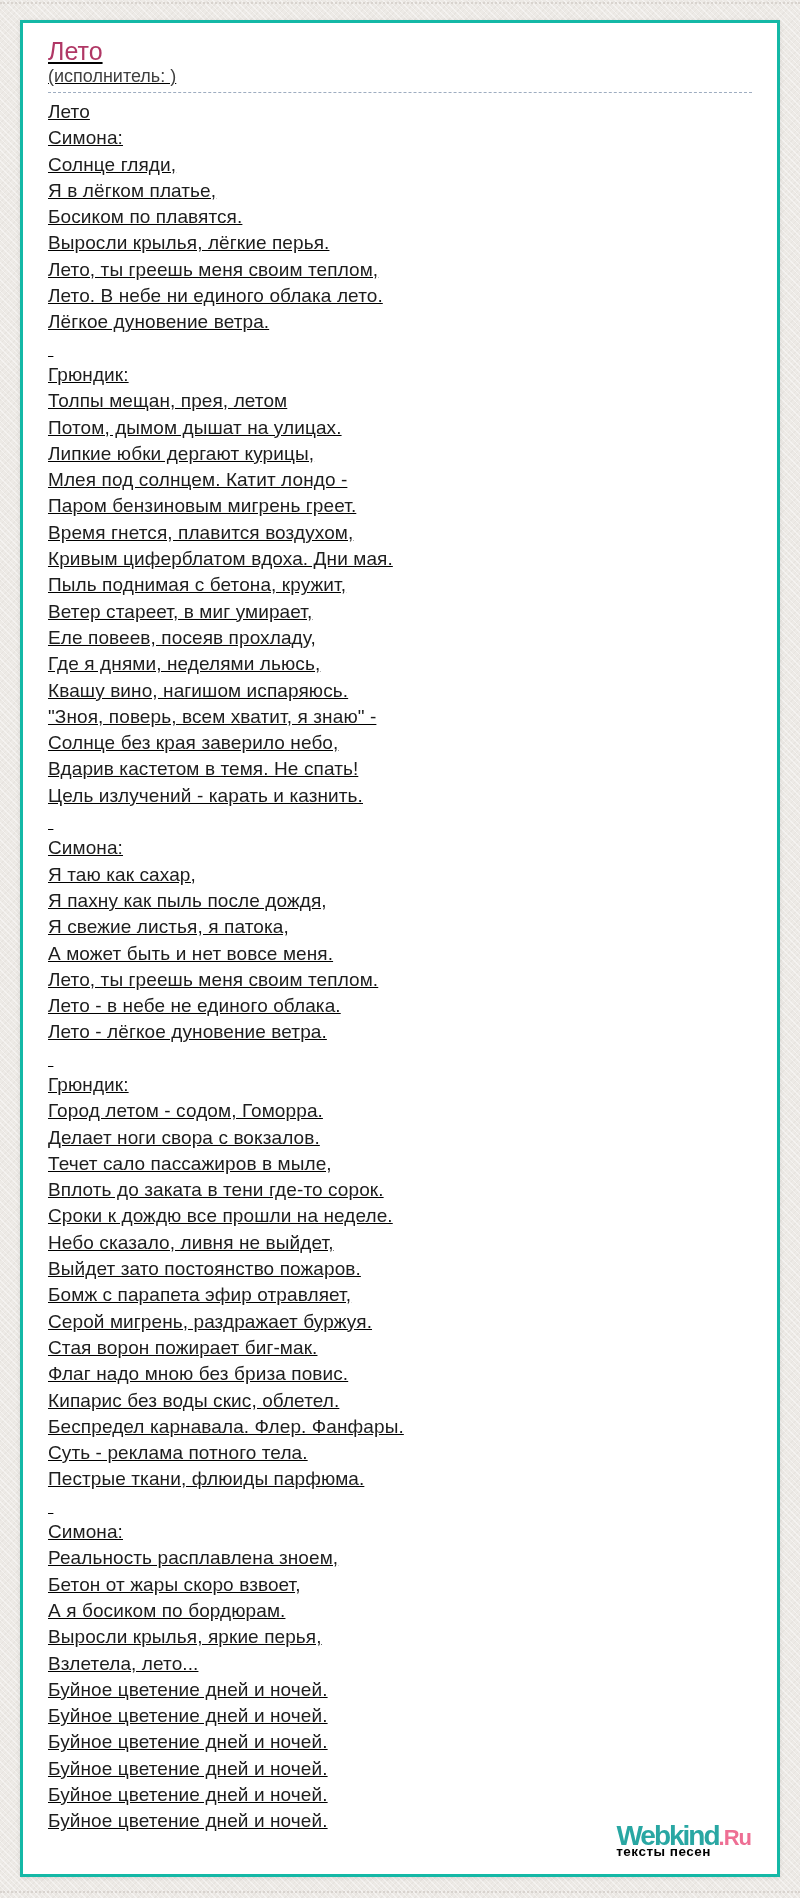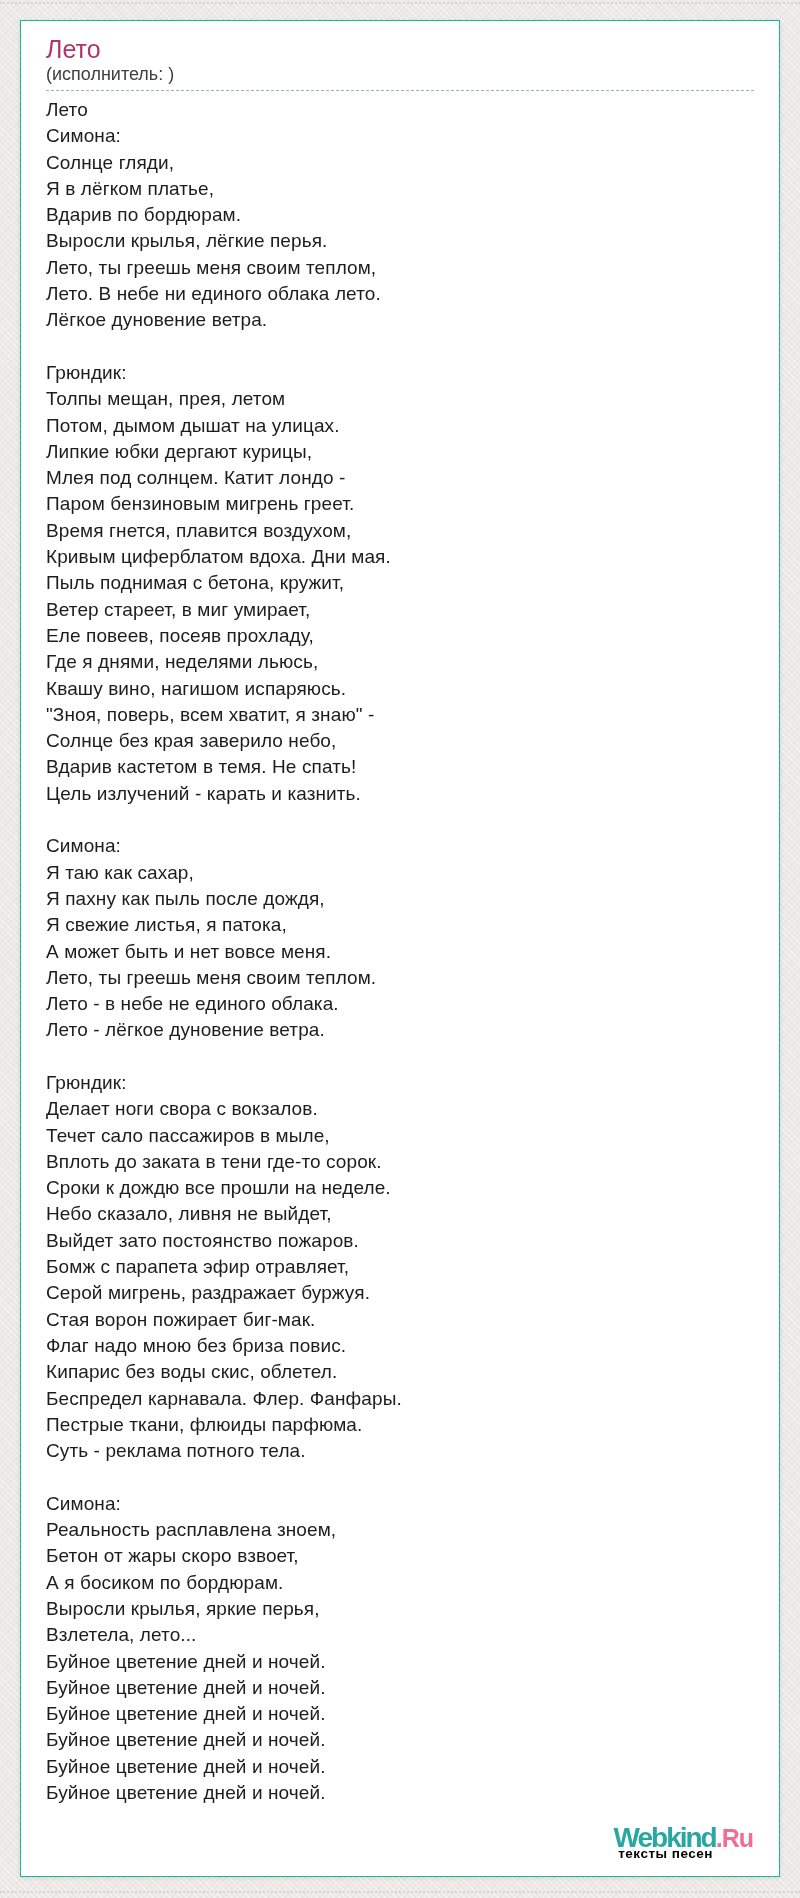--- a/index.html
+++ b/index.html
@@ -28,23 +28,24 @@
   .stitch-bottom { top: 1891px; }
 
   .card {
     position: absolute;
     left: 20px;
     top: 20px;
     width: 760px;
     height: 1857px;
     box-sizing: border-box;
     background: #ffffff;
-    border: 1px solid #14b8a6;
+    border: 3px solid #14b8a6;
     box-shadow: 0 1px 4px rgba(0,0,0,0.10);
     padding: 13px 25px 0 25px;
+    text-decoration: underline;
   }
 
   .song-title {
     margin: 0;
     font-size: 25px;
     font-weight: 400;
     line-height: 30px;
     color: #b03765;
   }
   .song-subtitle {
@@ -76,21 +77,21 @@
     text-decoration: none;
     cursor: pointer;
   }
   .logo-main {
     font-size: 28px;
     font-weight: 700;
     letter-spacing: -2px;
     color: #29a7a3;
   }
   .logo-suffix {
-    font-size: 25px;
+    font-size: 22px;
     font-weight: 700;
     letter-spacing: -1px;
     color: #ee6f94;
   }
   .logo-tagline {
     margin-top: -5px;
     padding-right: 40px;
     font-size: 13.5px;
     font-weight: 700;
     letter-spacing: 0.5px;
@@ -106,21 +107,21 @@
 <div class="card">
   <h1 class="song-title">Лето</h1>
   <div class="song-subtitle">(исполнитель: )</div>
   <div class="header-separator"></div>
 
   <div class="lyrics">
       <div class="lyric-line">Лето</div>
       <div class="lyric-line">Симона:</div>
       <div class="lyric-line">Солнце гляди,</div>
       <div class="lyric-line">Я в лёгком платье,</div>
-      <div class="lyric-line">Вдарив по бордюрам.</div>
+      <div class="lyric-line">Босиком по плавятся.</div>
       <div class="lyric-line">Выросли крылья, лёгкие перья.</div>
       <div class="lyric-line">Лето, ты греешь меня своим теплом,</div>
       <div class="lyric-line">Лето. В небе ни единого облака лето.</div>
       <div class="lyric-line">Лёгкое дуновение ветра.</div>
       <div class="lyric-line">&nbsp;</div>
       <div class="lyric-line">Грюндик:</div>
       <div class="lyric-line">Толпы мещан, прея, летом</div>
       <div class="lyric-line">Потом, дымом дышат на улицах.</div>
       <div class="lyric-line">Липкие юбки дергают курицы,</div>
       <div class="lyric-line">Млея под солнцем. Катит лондо -</div>
@@ -140,34 +141,35 @@
       <div class="lyric-line">Симона:</div>
       <div class="lyric-line">Я таю как сахар,</div>
       <div class="lyric-line">Я пахну как пыль после дождя,</div>
       <div class="lyric-line">Я свежие листья, я патока,</div>
       <div class="lyric-line">А может быть и нет вовсе меня.</div>
       <div class="lyric-line">Лето, ты греешь меня своим теплом.</div>
       <div class="lyric-line">Лето - в небе не единого облака.</div>
       <div class="lyric-line">Лето - лёгкое дуновение ветра.</div>
       <div class="lyric-line">&nbsp;</div>
       <div class="lyric-line">Грюндик:</div>
+      <div class="lyric-line">Город летом - содом, Гоморра.</div>
       <div class="lyric-line">Делает ноги свора с вокзалов.</div>
       <div class="lyric-line">Течет сало пассажиров в мыле,</div>
       <div class="lyric-line">Вплоть до заката в тени где-то сорок.</div>
       <div class="lyric-line">Сроки к дождю все прошли на неделе.</div>
       <div class="lyric-line">Небо сказало, ливня не выйдет,</div>
       <div class="lyric-line">Выйдет зато постоянство пожаров.</div>
       <div class="lyric-line">Бомж с парапета эфир отравляет,</div>
       <div class="lyric-line">Серой мигрень, раздражает буржуя.</div>
       <div class="lyric-line">Стая ворон пожирает биг-мак.</div>
       <div class="lyric-line">Флаг надо мною без бриза повис.</div>
       <div class="lyric-line">Кипарис без воды скис, облетел.</div>
       <div class="lyric-line">Беспредел карнавала. Флер. Фанфары.</div>
+      <div class="lyric-line">Суть - реклама потного тела.</div>
       <div class="lyric-line">Пестрые ткани, флюиды парфюма.</div>
-      <div class="lyric-line">Суть - реклама потного тела.</div>
       <div class="lyric-line">&nbsp;</div>
       <div class="lyric-line">Симона:</div>
       <div class="lyric-line">Реальность расплавлена зноем,</div>
       <div class="lyric-line">Бетон от жары скоро взвоет,</div>
       <div class="lyric-line">А я босиком по бордюрам.</div>
       <div class="lyric-line">Выросли крылья, яркие перья,</div>
       <div class="lyric-line">Взлетела, лето...</div>
       <div class="lyric-line">Буйное цветение дней и ночей.</div>
       <div class="lyric-line">Буйное цветение дней и ночей.</div>
       <div class="lyric-line">Буйное цветение дней и ночей.</div>

